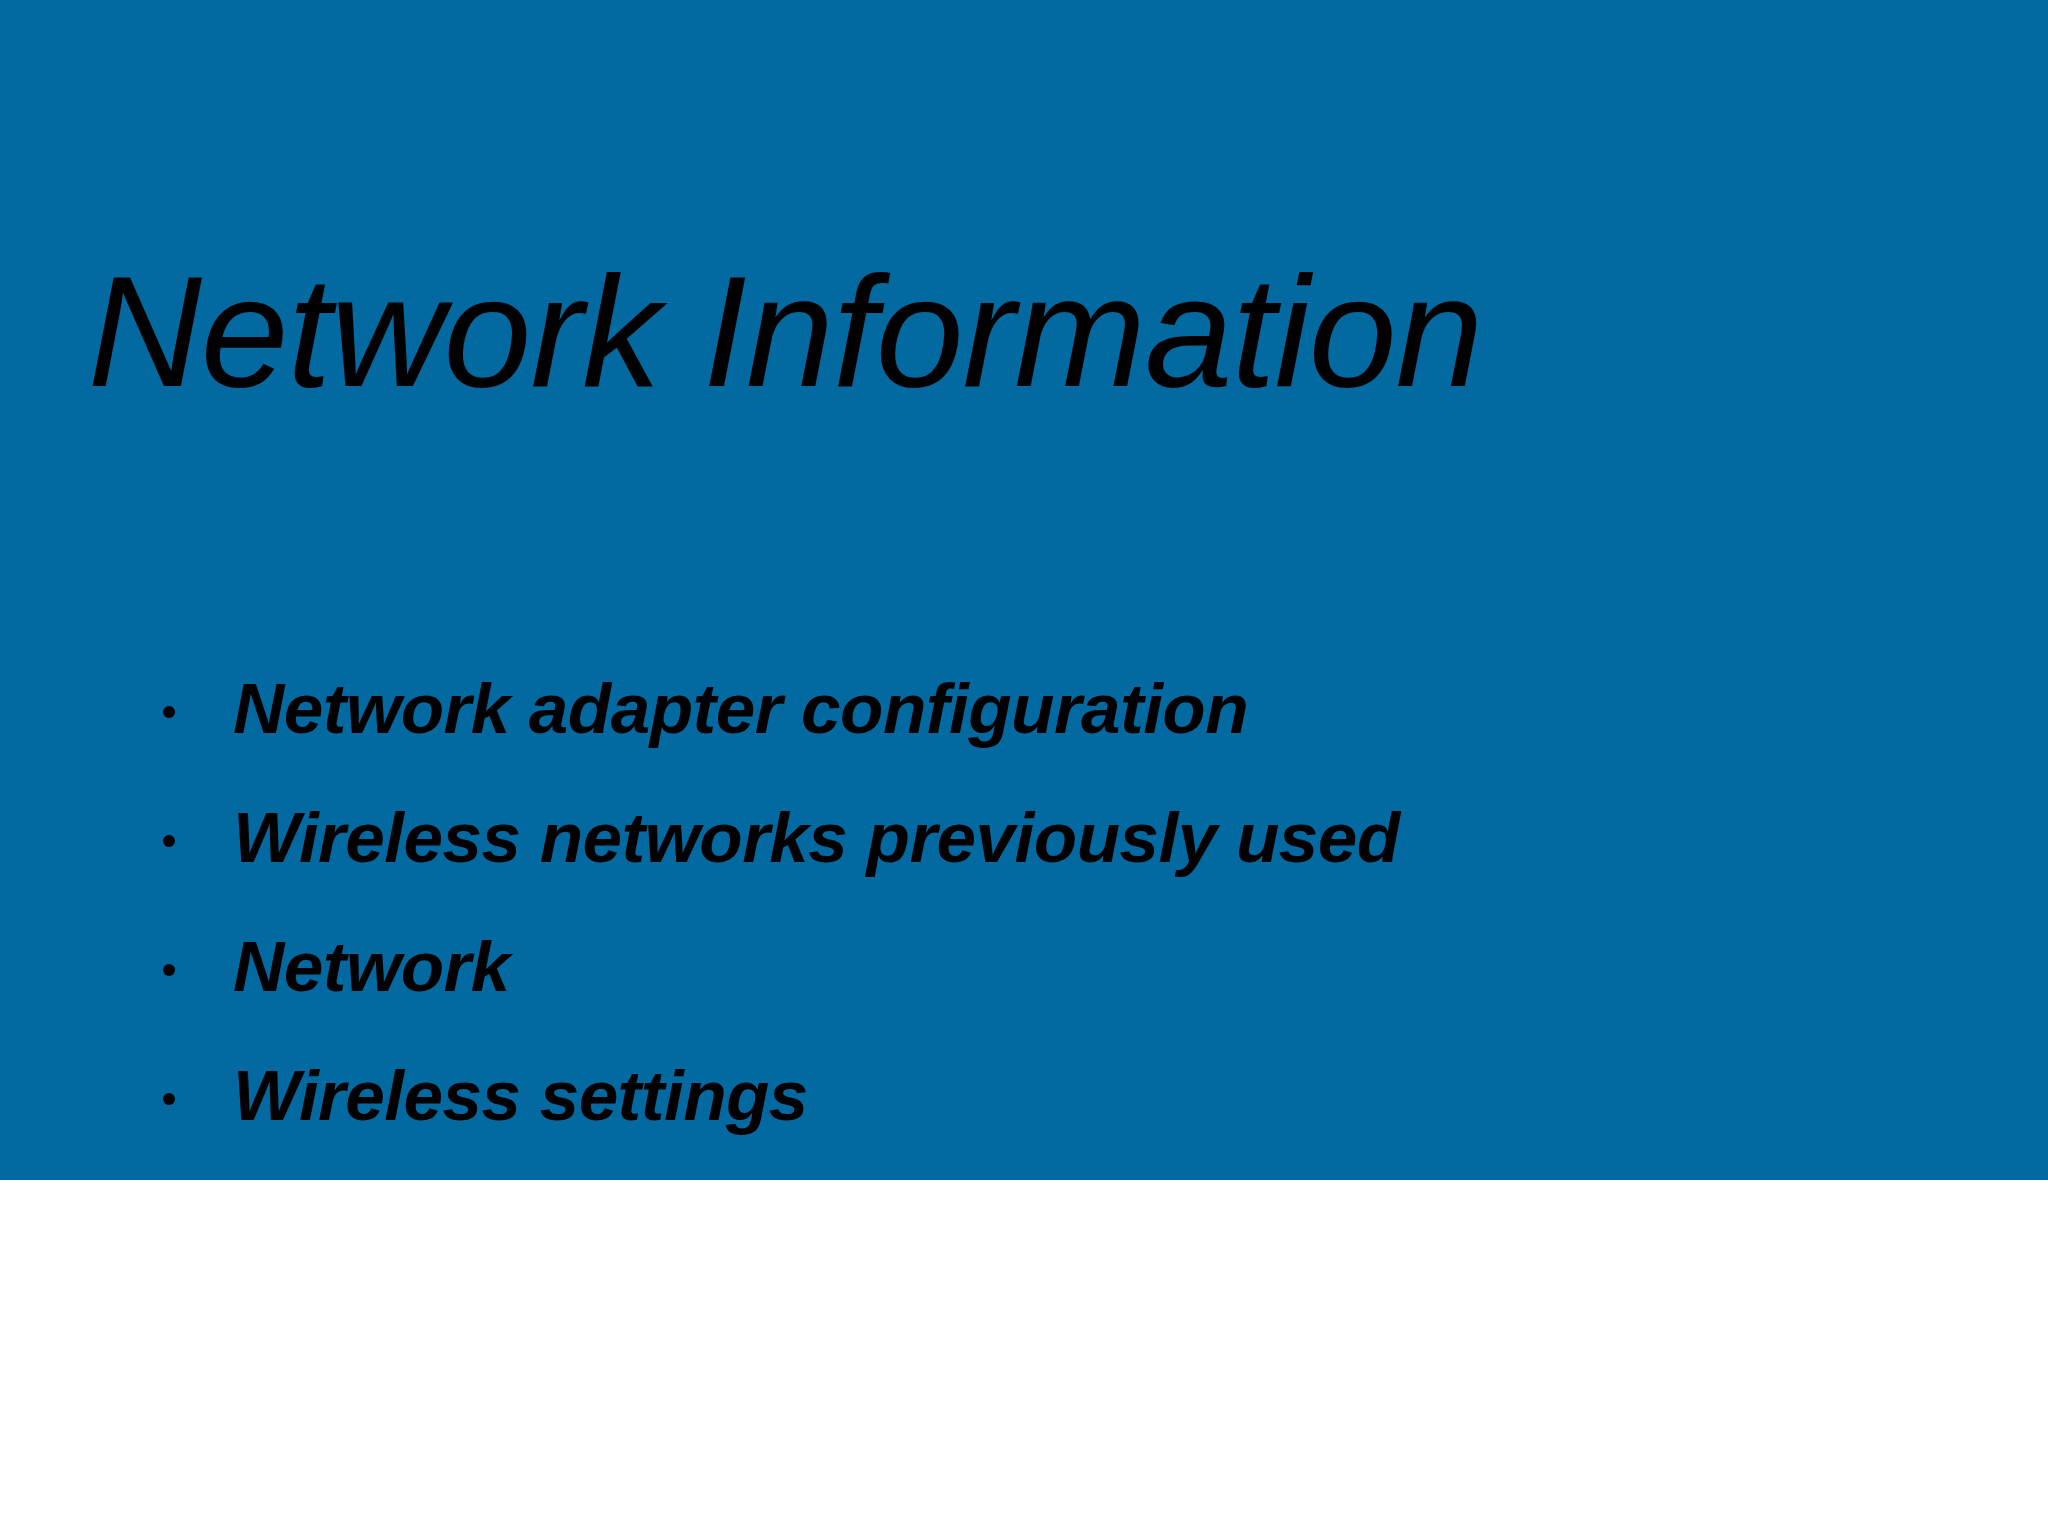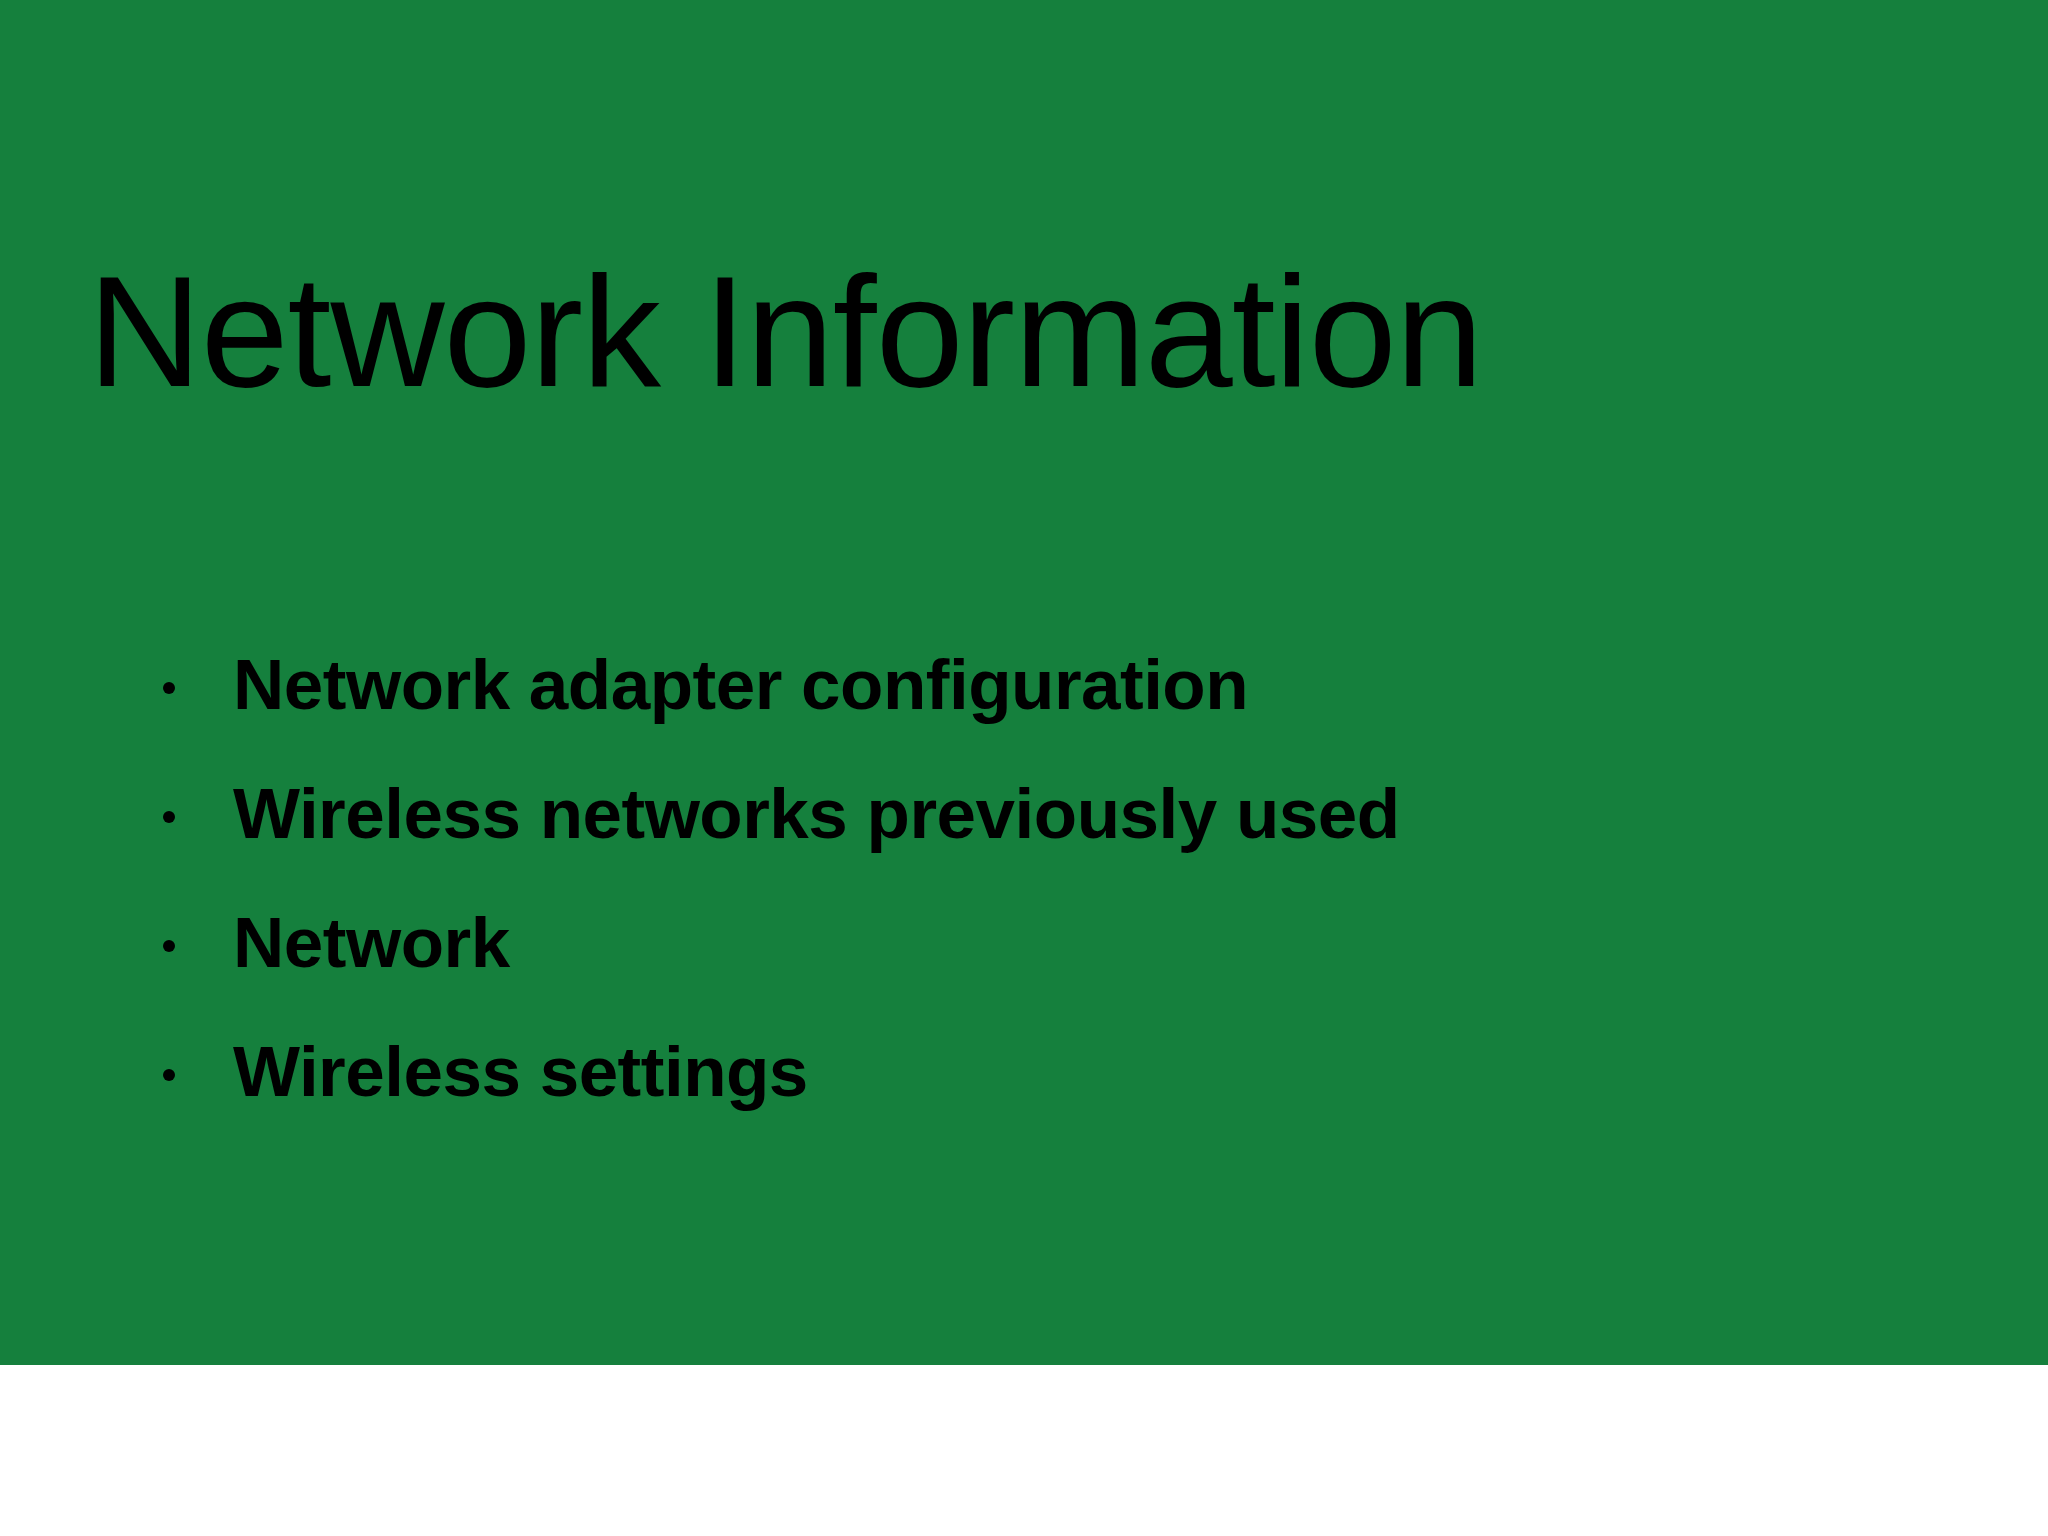--- a/index.html
+++ b/index.html
@@ -7,43 +7,44 @@
     margin: 0;
     padding: 0;
   }
   body {
     background: #ffffff;
     font-family: "Liberation Sans", sans-serif;
   }
   .slide {
     position: relative;
     width: 2048px;
-    height: 1365px;
-    background: #15803d;
+    height: 1180px;
+    background: #0369a1;
     overflow: hidden;
     box-sizing: border-box;
+    font-style: italic;
   }
   .slide-title {
     position: absolute;
     left: 0;
     top: 146px;
     width: 1570px;
     text-align: center;
     font-family: "Liberation Sans", sans-serif;
     font-weight: 300;
     font-size: 158px;
     line-height: 1.0;
     letter-spacing: -1px;
     color: #000000;
     white-space: nowrap;
   }
   .bullet-list {
     position: absolute;
     left: 150px;
-    top: 640px;
+    top: 664px;
     width: 1760px;
     margin: 0;
     padding: 0;
     list-style: none;
   }
   .bullet-item {
     position: relative;
     display: block;
     height: 129px;
     padding-left: 83px;

